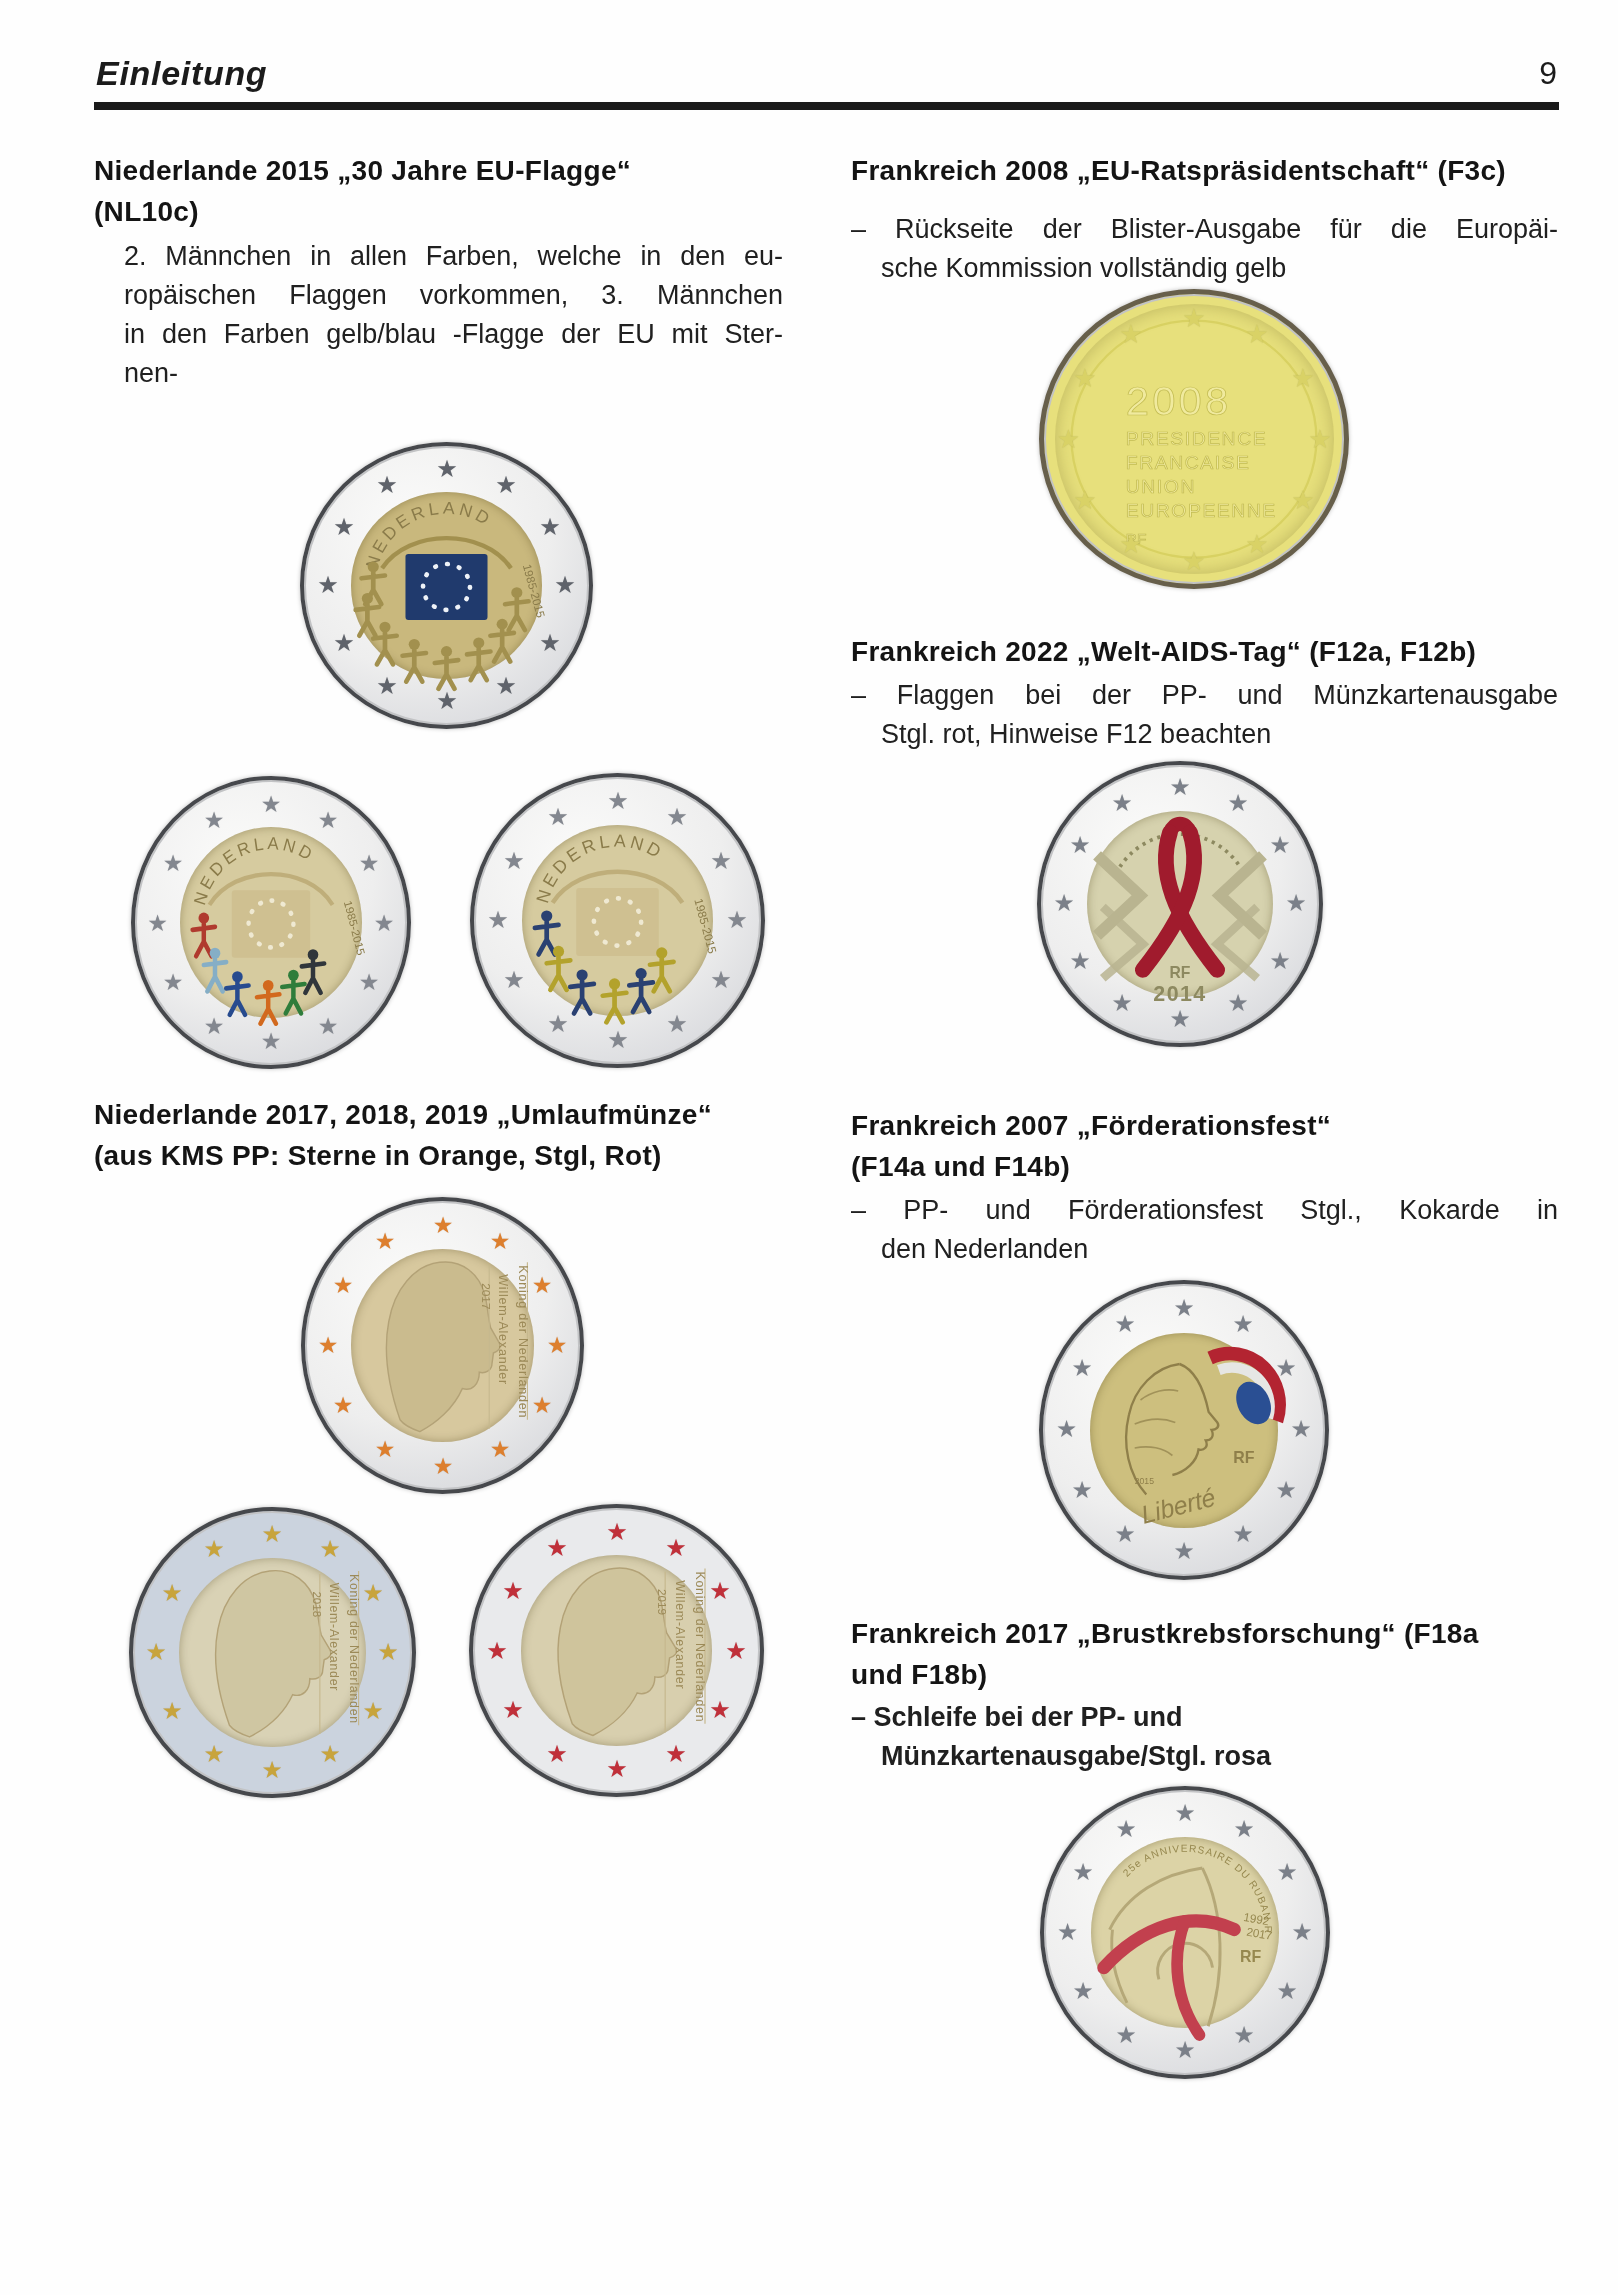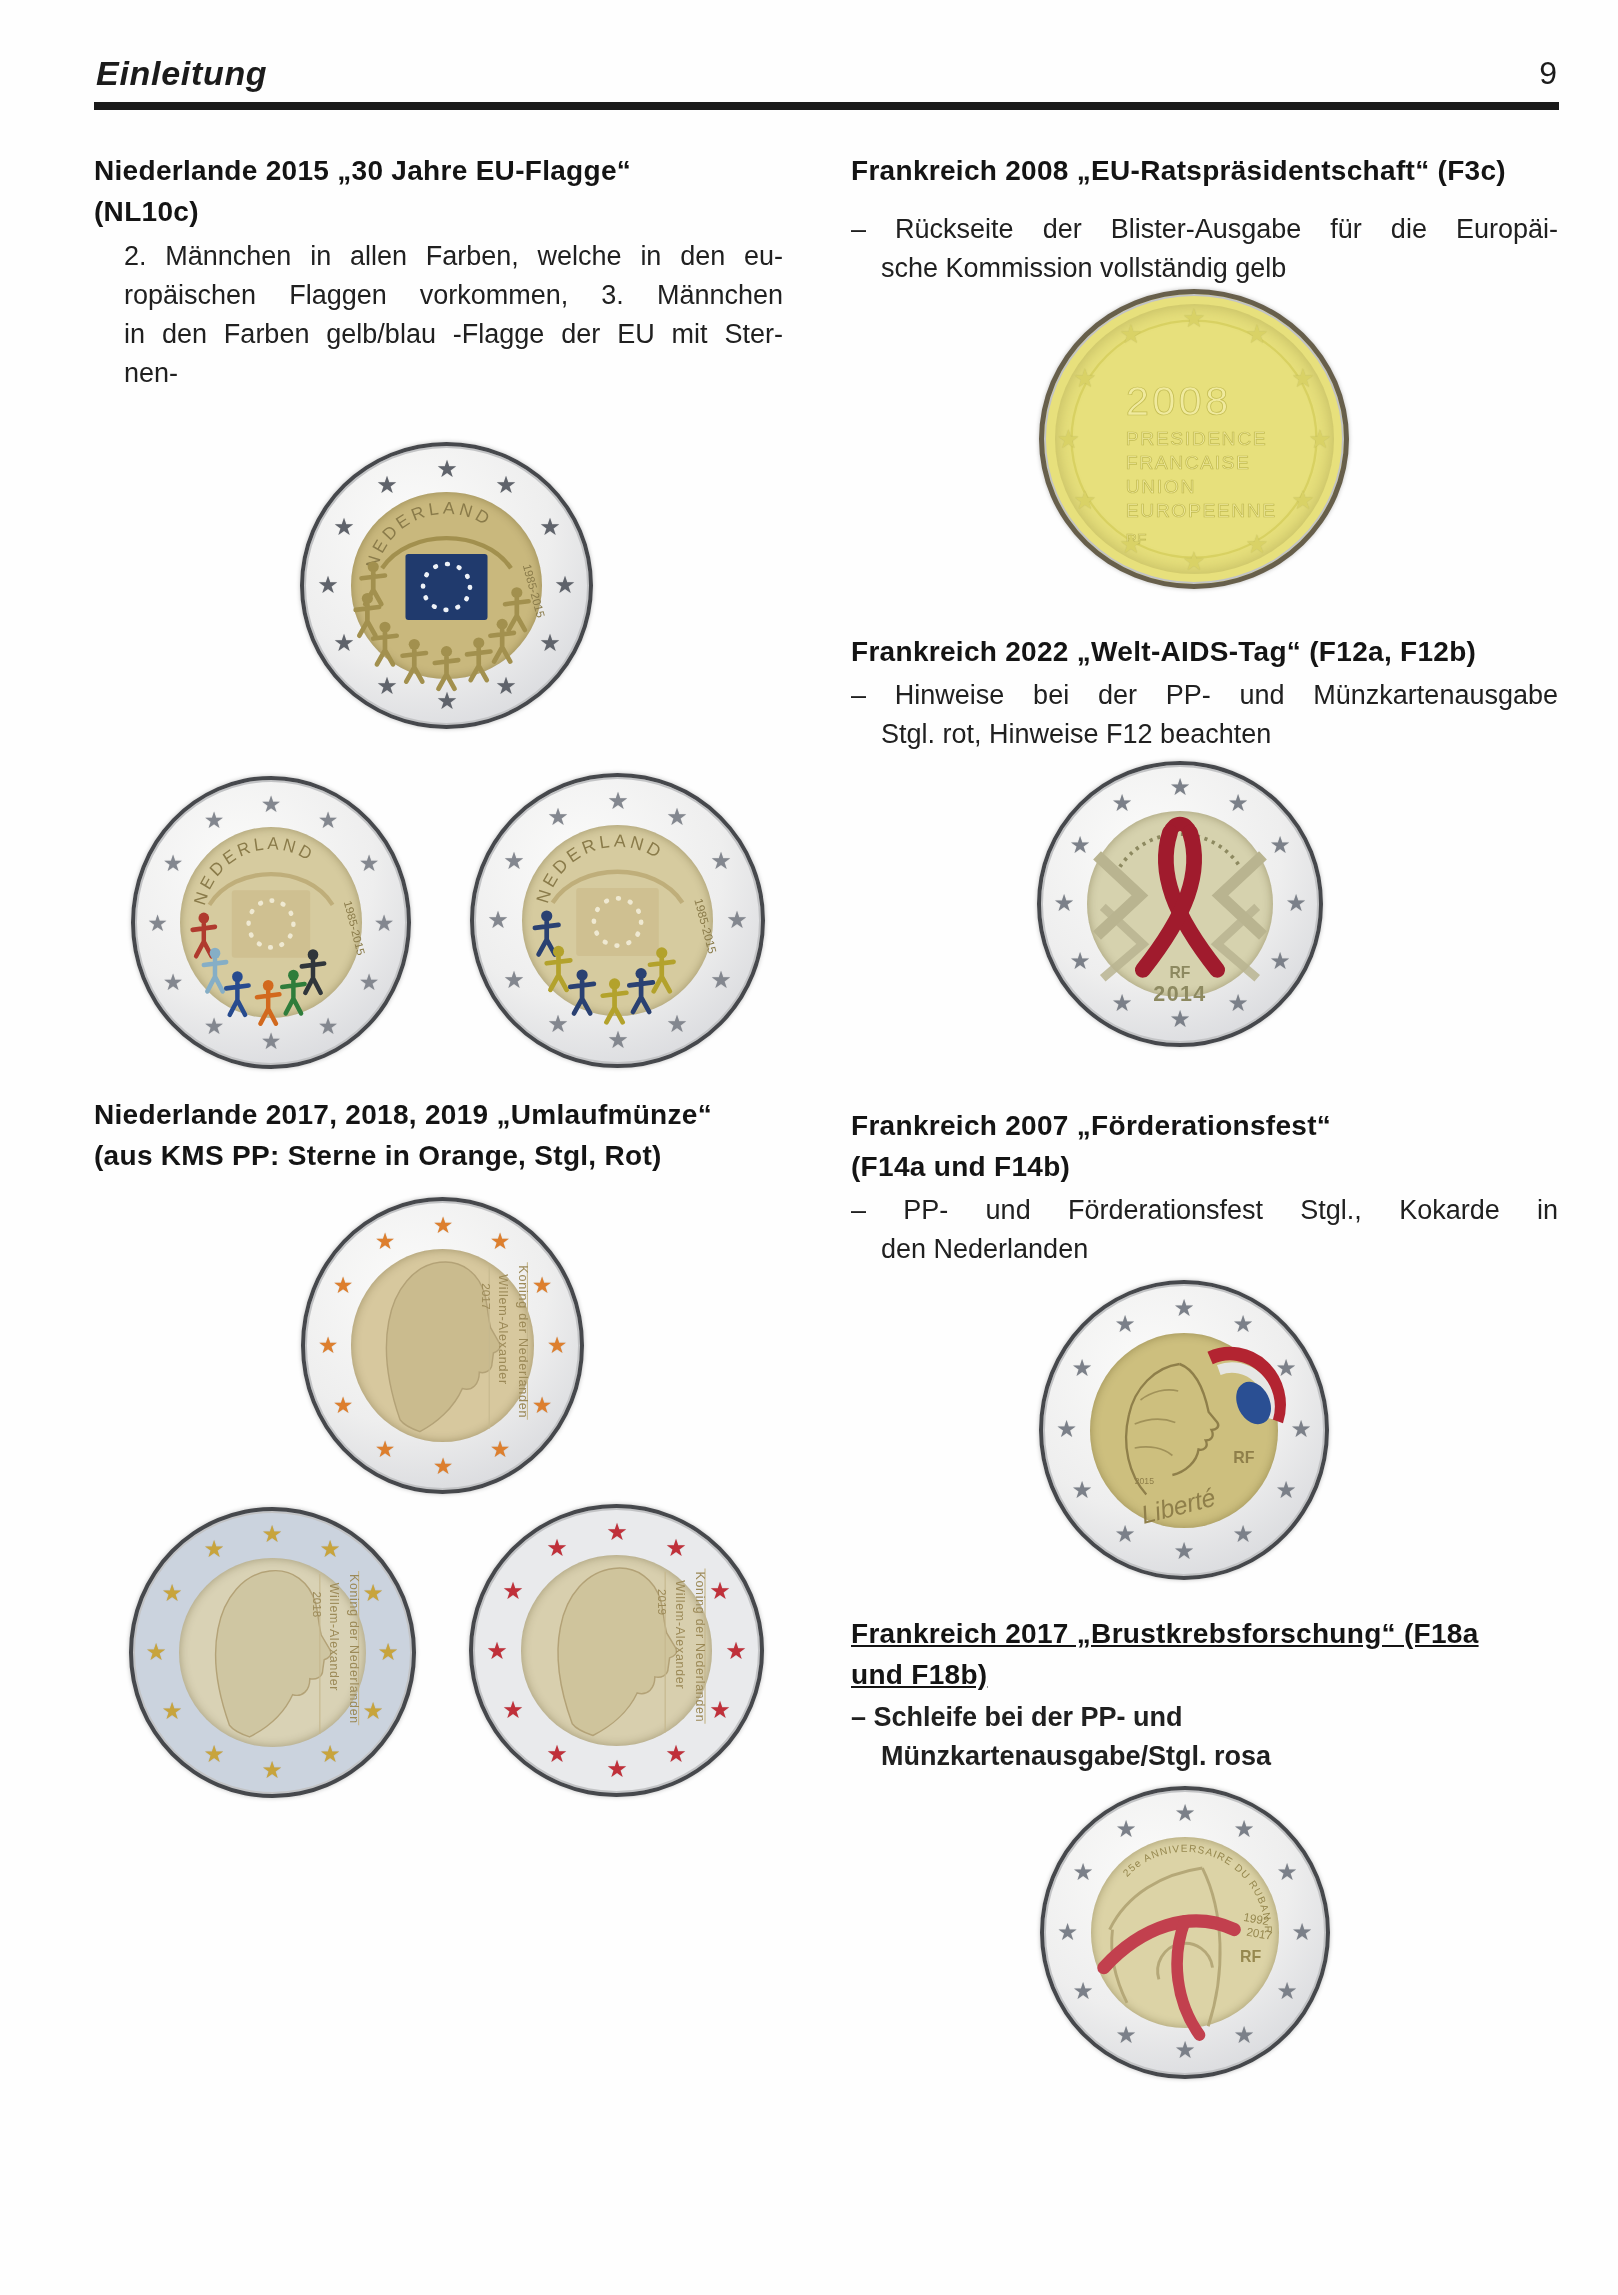--- a/index.html
+++ b/index.html
@@ -310,21 +310,21 @@
       <span class="ring-star" style="left: 46px; top: 211px; color: rgb(217, 210, 102); font-size: 26px;">★</span>
       <span class="ring-star" style="left: 29.5px; top: 150px; color: rgb(217, 210, 102); font-size: 26px;">★</span>
       <span class="ring-star" style="left: 46px; top: 89px; color: rgb(217, 210, 102); font-size: 26px;">★</span>
       <span class="ring-star" style="left: 92px; top: 45px; color: rgb(217, 210, 102); font-size: 26px;">★</span>
     </div>
 
   <div class="col-heading" style="left:851px;top:631px;">
     <div>Frankreich 2022 „Welt-AIDS-Tag“ (F12a, F12b)</div>
   </div>
   <div class="body-block" style="left:851px;top:676px;width:707px;">
-    <div class="body-line dash just">– Hinweise bei der PP- und Münzkartenausgabe</div>
+    <div class="body-line dash just">– Flaggen bei der PP- und Münzkartenausgabe</div>
     <div class="body-line">Stgl. rot, Hinweise F12 beachten</div>
   </div>
 
   <div class="coin" style="left:1037px;top:761px;width:286px;height:286px;">
     <div class="ring"></div>
     <div class="center" style="background: rgb(214, 210, 174);"></div>
     <svg class="art" viewBox="0 0 200 200" preserveAspectRatio="none">
       <path d="M58,74 A50,50 0 0 1 142,74" fill="none" stroke-dasharray="2.2 3.4" stroke-width="2.6" stroke="#8d8960"></path>
       <g fill="none" stroke-width="8" stroke="#b9b490">
         <path d="M42,66 L72,94 L42,122"></path>
@@ -390,21 +390,21 @@
       <span class="ring-star" style="left: 247px; top: 211px; color: rgb(123, 128, 137); font-size: 23.6px;">★</span>
       <span class="ring-star" style="left: 204px; top: 255px; color: rgb(123, 128, 137); font-size: 23.6px;">★</span>
       <span class="ring-star" style="left: 145px; top: 272px; color: rgb(123, 128, 137); font-size: 23.6px;">★</span>
       <span class="ring-star" style="left: 86px; top: 255px; color: rgb(123, 128, 137); font-size: 23.6px;">★</span>
       <span class="ring-star" style="left: 43px; top: 211px; color: rgb(123, 128, 137); font-size: 23.6px;">★</span>
       <span class="ring-star" style="left: 27.5px; top: 150px; color: rgb(123, 128, 137); font-size: 23.6px;">★</span>
       <span class="ring-star" style="left: 43px; top: 89px; color: rgb(123, 128, 137); font-size: 23.6px;">★</span>
       <span class="ring-star" style="left: 86px; top: 45px; color: rgb(123, 128, 137); font-size: 23.6px;">★</span>
     </div>
 
-  <div class="col-heading" style="left:851px;top:1613px;text-decoration:underline;">
+  <div class="col-heading" style="left:851px;top:1613px;">
     <div>Frankreich 2017 „Brustkrebsforschung“ (F18a</div>
     <div>und F18b)</div>
   </div>
   <div class="body-block" style="left:851px;top:1698px;width:707px;font-weight:bold;">
     <div class="body-line dash">– Schleife bei der PP- und</div>
     <div class="body-line">Münzkartenausgabe/Stgl. rosa</div>
   </div>
 
   <div class="coin" style="left:1040px;top:1786px;width:290px;height:293px;">
     <div class="ring"></div>

